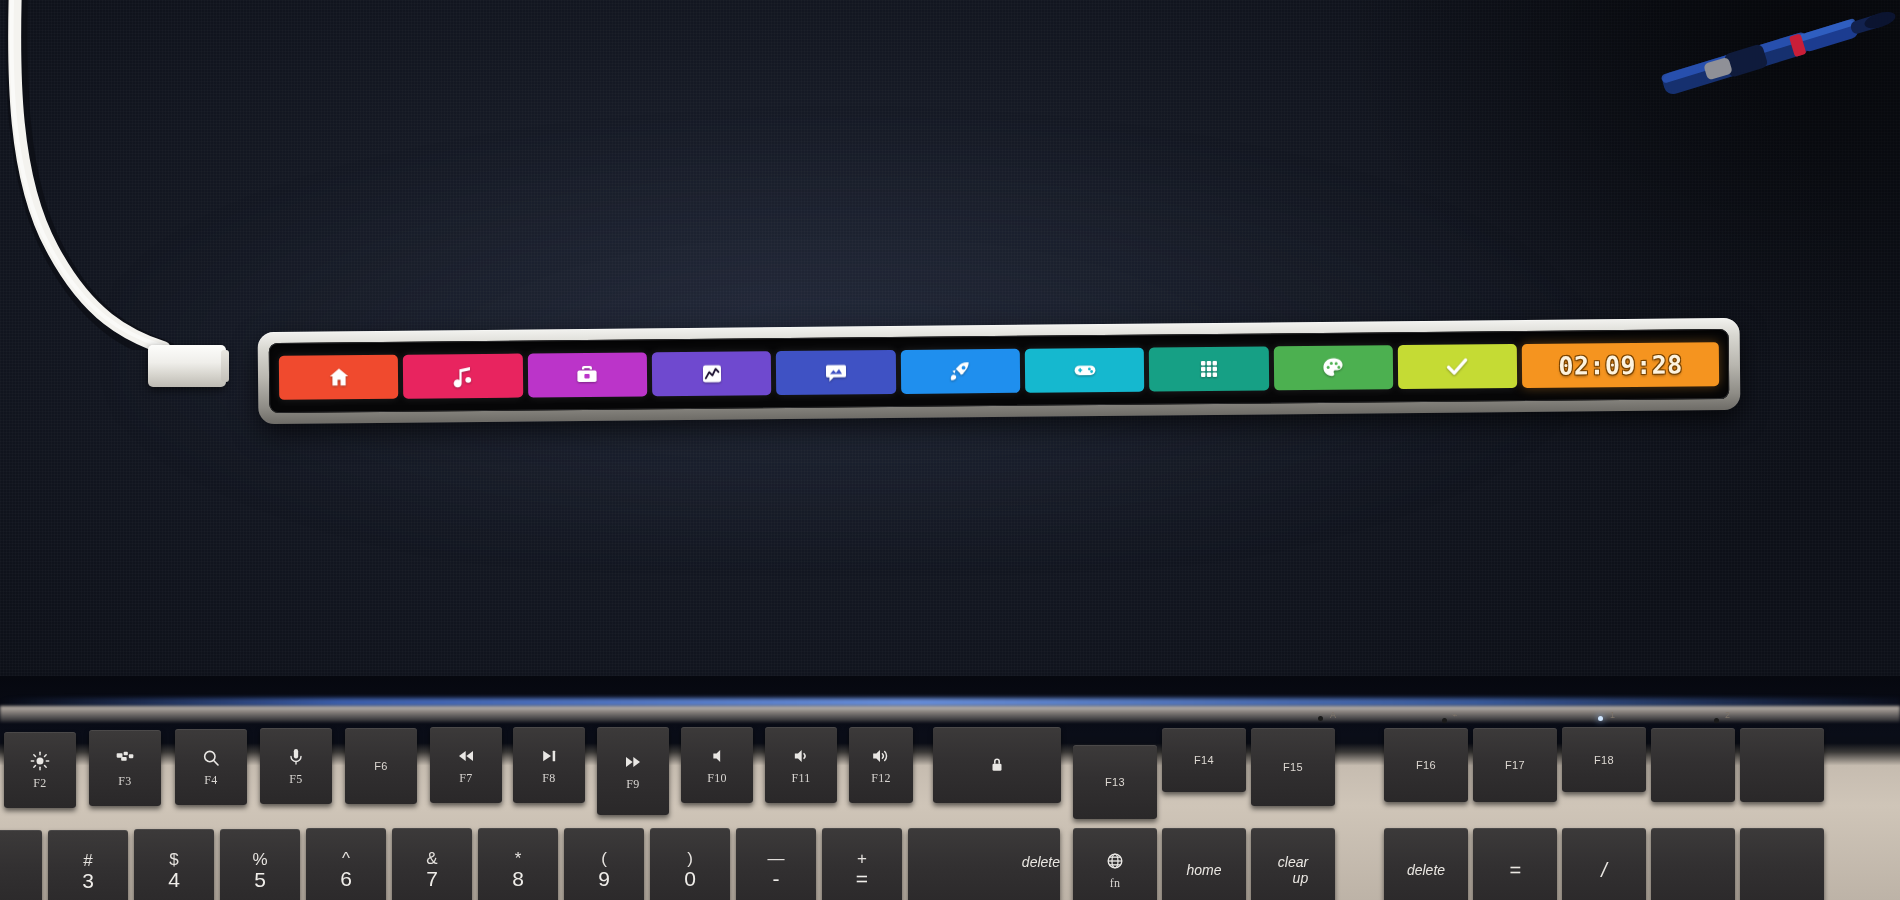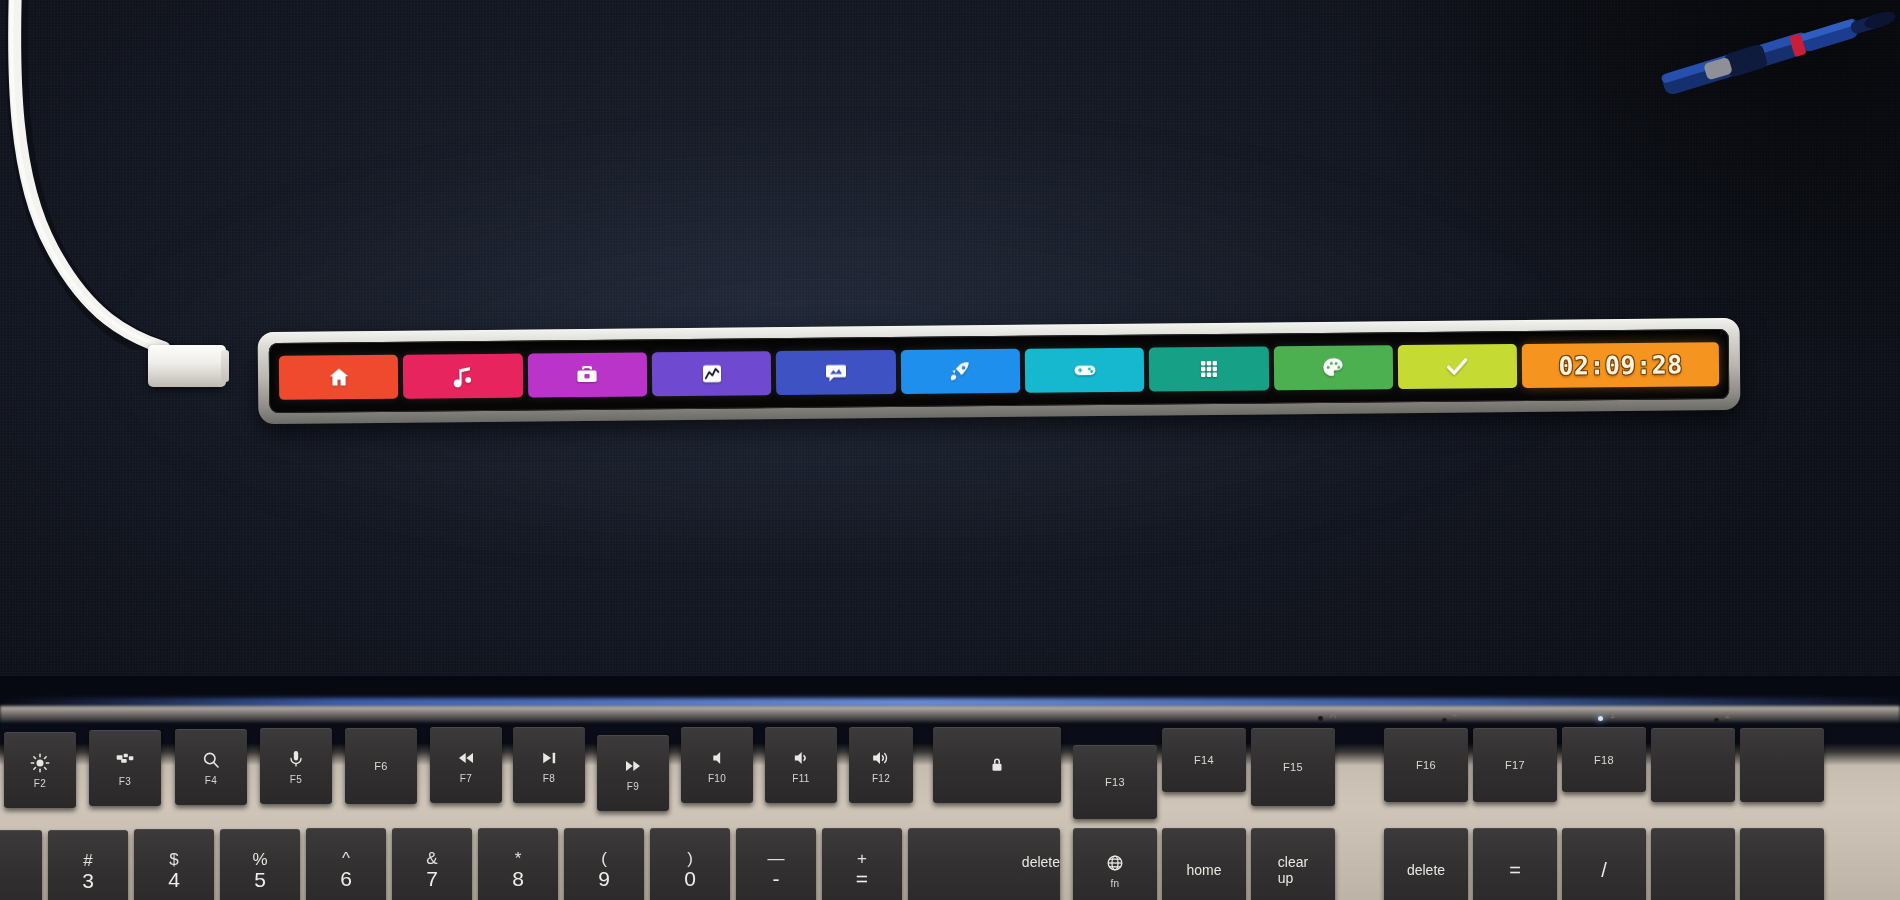--- a/index.html
+++ b/index.html
@@ -119,28 +119,28 @@
     position:absolute;
     background:linear-gradient(180deg,#3c3a3a 0%, #323031 45%, #2a2829 100%);
     border-radius:3px;
     box-shadow:0 3px 5px rgba(0,0,0,.55), 0 1px 0 rgba(255,255,255,.08) inset;
     display:flex; flex-direction:column; align-items:center; justify-content:center;
     color:#e9e7e4; cursor:pointer;
   }
   .key .glyph{ display:flex; align-items:center; justify-content:center; height:24px; }
   .key .glyph svg{ width:20px; height:20px; }
   .key .fnlabel{
-    font-size:10px; color:#d9d6d2; margin-top:3px; letter-spacing:.3px;
+    font-size:12px; color:#d9d6d2; margin-top:3px; letter-spacing:.3px;font-family:Liberation Serif, serif;
   }
   .key .fnlabel-only{
     font-size:11px; color:#ded9d3; letter-spacing:.3px;
   }
   .key .kb-char-top{ font-size:17px; color:#e6e3df; line-height:1.05; }
   .key .kb-char-bot{ font-size:21px; color:#f0eeea; line-height:1.1; }
-  .key .kb-word{ font-size:14px; color:#ebe8e3; line-height:1.15; text-align:left; }
+  .key .kb-word{ font-size:14px; color:#ebe8e3; line-height:1.15; text-align:right;font-style:italic; }
 
   .led{
     position:absolute; width:5px; height:5px; border-radius:50%;
     background:#1a1a1a;
   }
   .led.on{ background:#cfe6ff; box-shadow:0 0 7px #9ec6ff; }
   .led-label{ position:absolute; font-size:9px; color:#7e7469; }
 </style>
 </head>
 <body>
@@ -370,21 +370,21 @@
       <div class="key" style="left:513px; top:5px; width:72px; height:76px;">
         <span class="glyph">
           <svg viewBox="0 0 24 24" fill="#e9e7e4">
               <polygon points="5,5.6 5,18.4 14.4,12"></polygon>
               <rect x="16.4" y="5.6" width="3" height="12.8" rx=".6"></rect>
             </svg>
         </span>
         <span class="fnlabel">F8</span>
       </div>
 
-      <div class="key" style="left:597px; top:13px; width:72px; height:76px;">
+      <div class="key" style="left:597px; top:5px; width:72px; height:88px;">
         <span class="glyph">
           <svg viewBox="0 0 24 24" fill="#e9e7e4">
               <polygon points="3.6,6 3.6,18 11.6,12"></polygon>
               <polygon points="12.4,6 12.4,18 20.4,12"></polygon>
             </svg>
         </span>
         <span class="fnlabel">F9</span>
       </div>
 
       <div class="key" style="left:681px; top:5px; width:72px; height:76px;">

